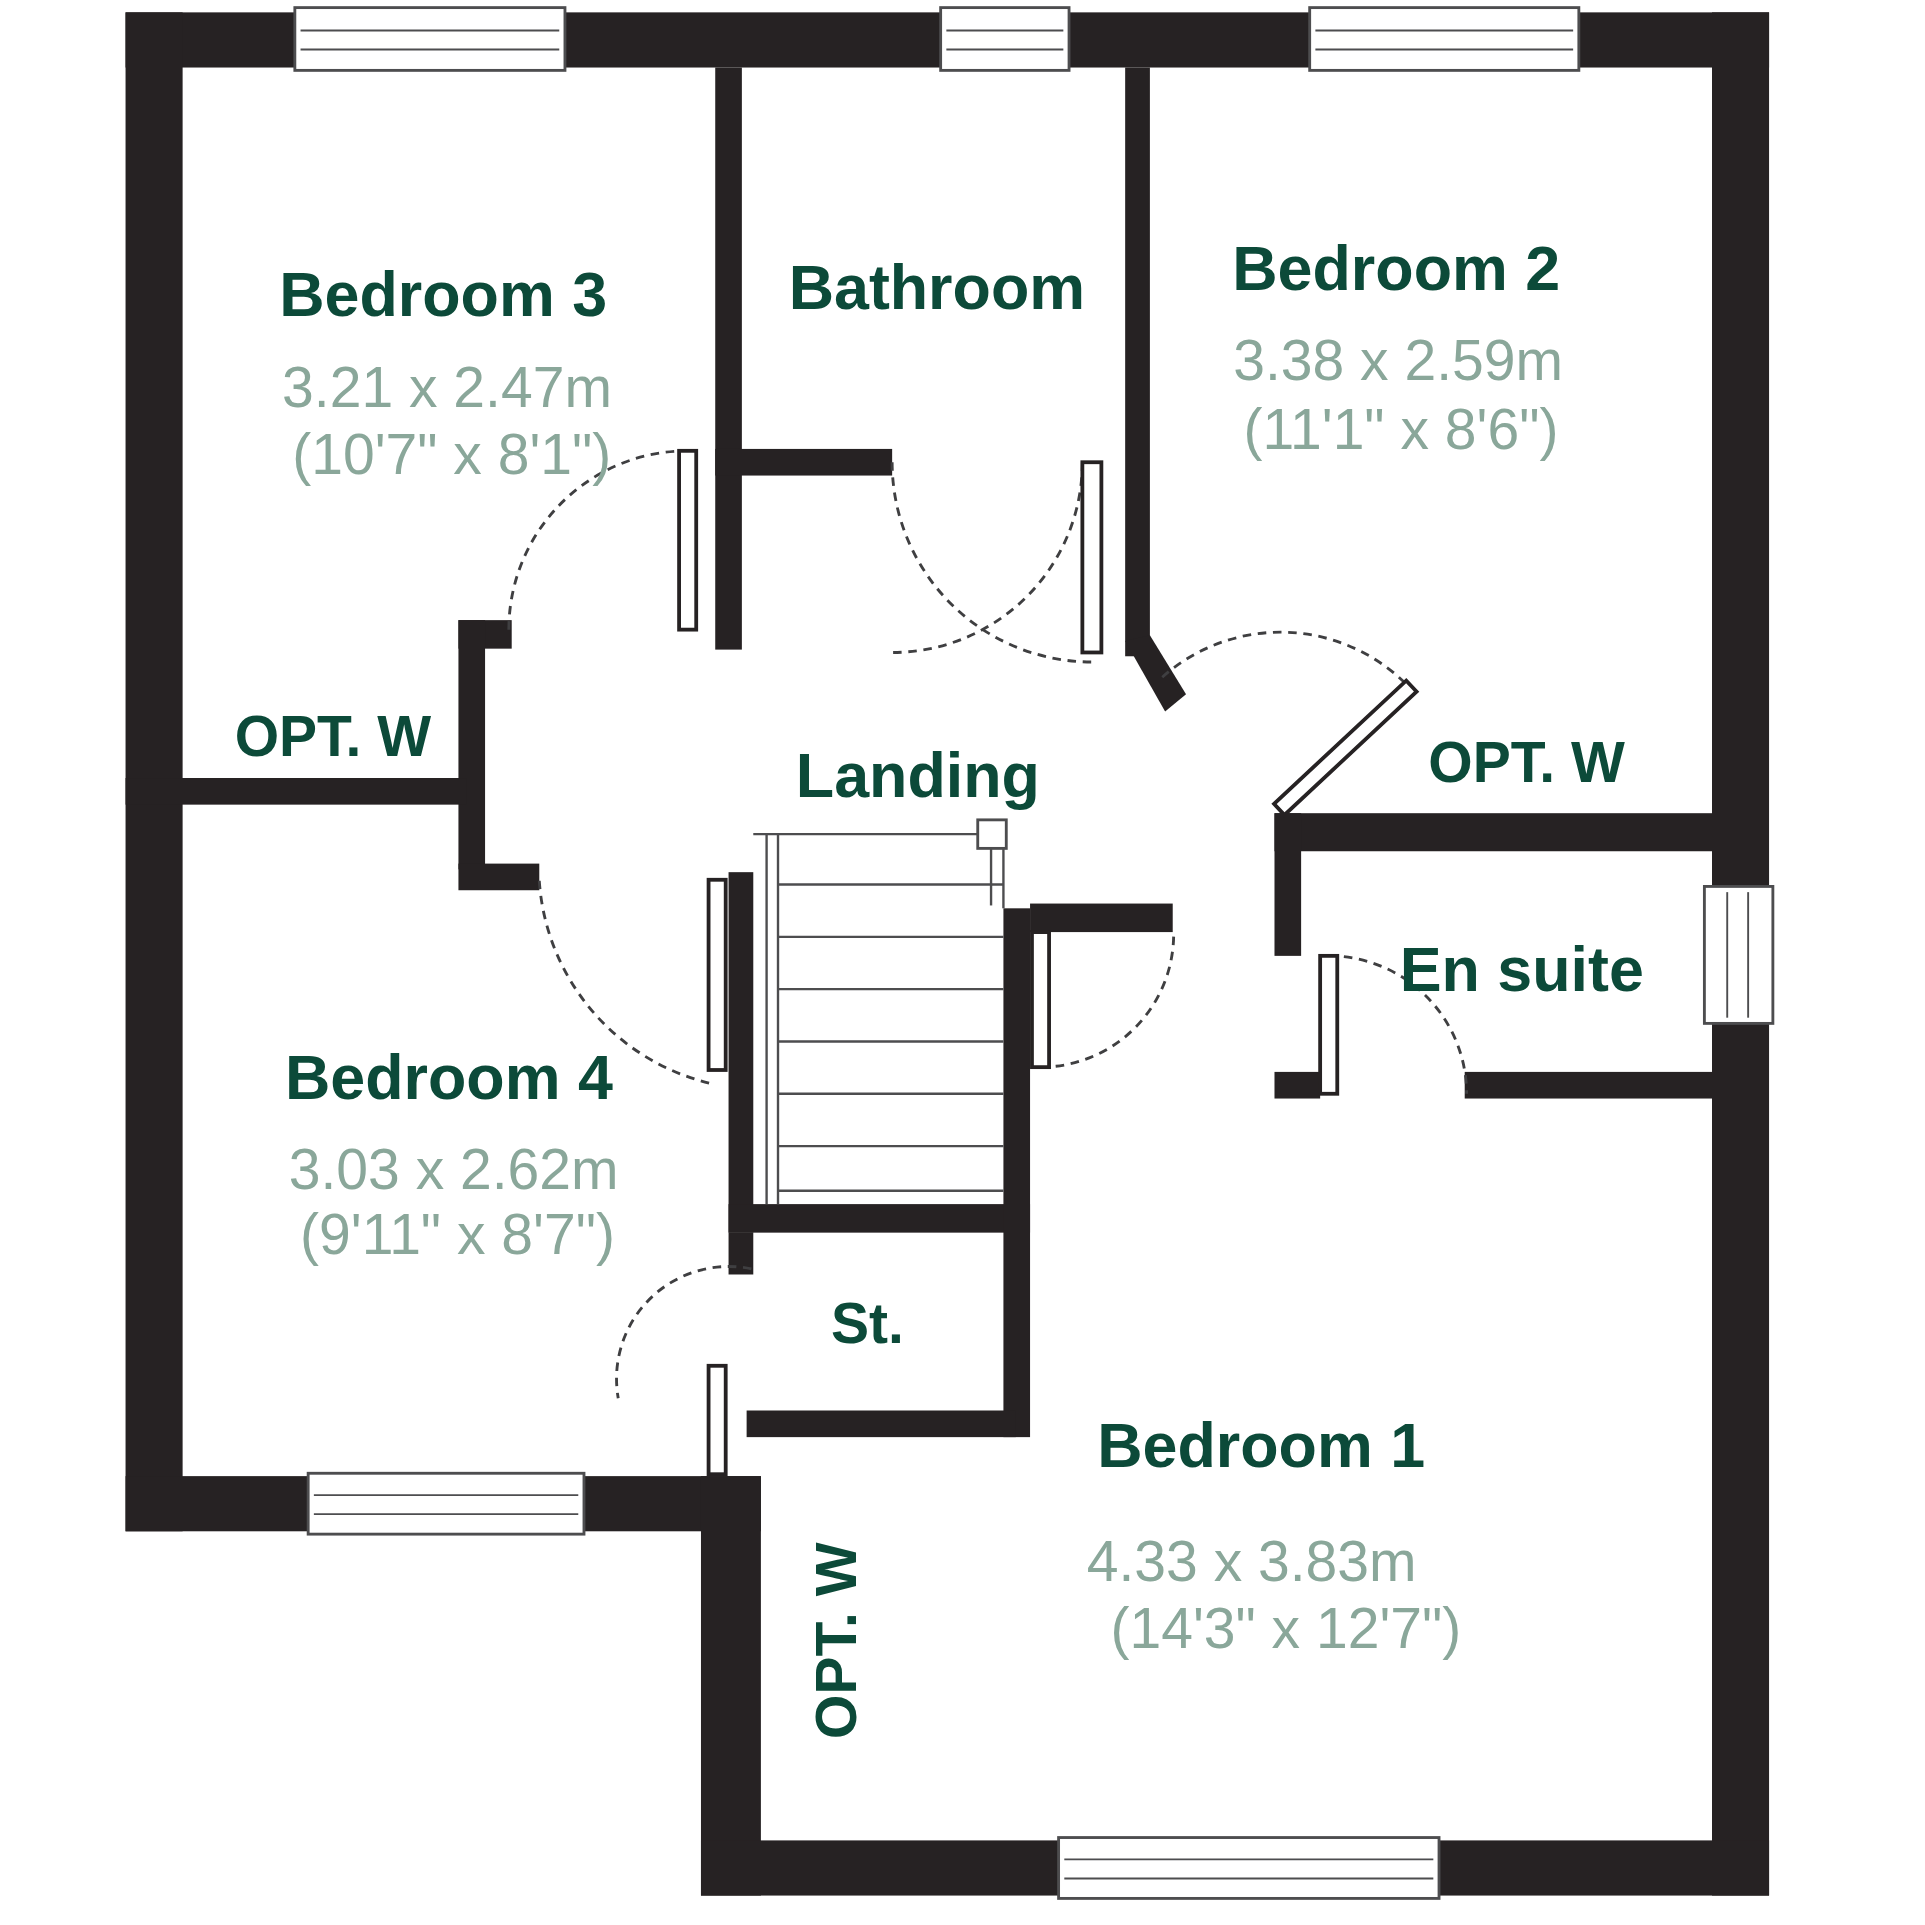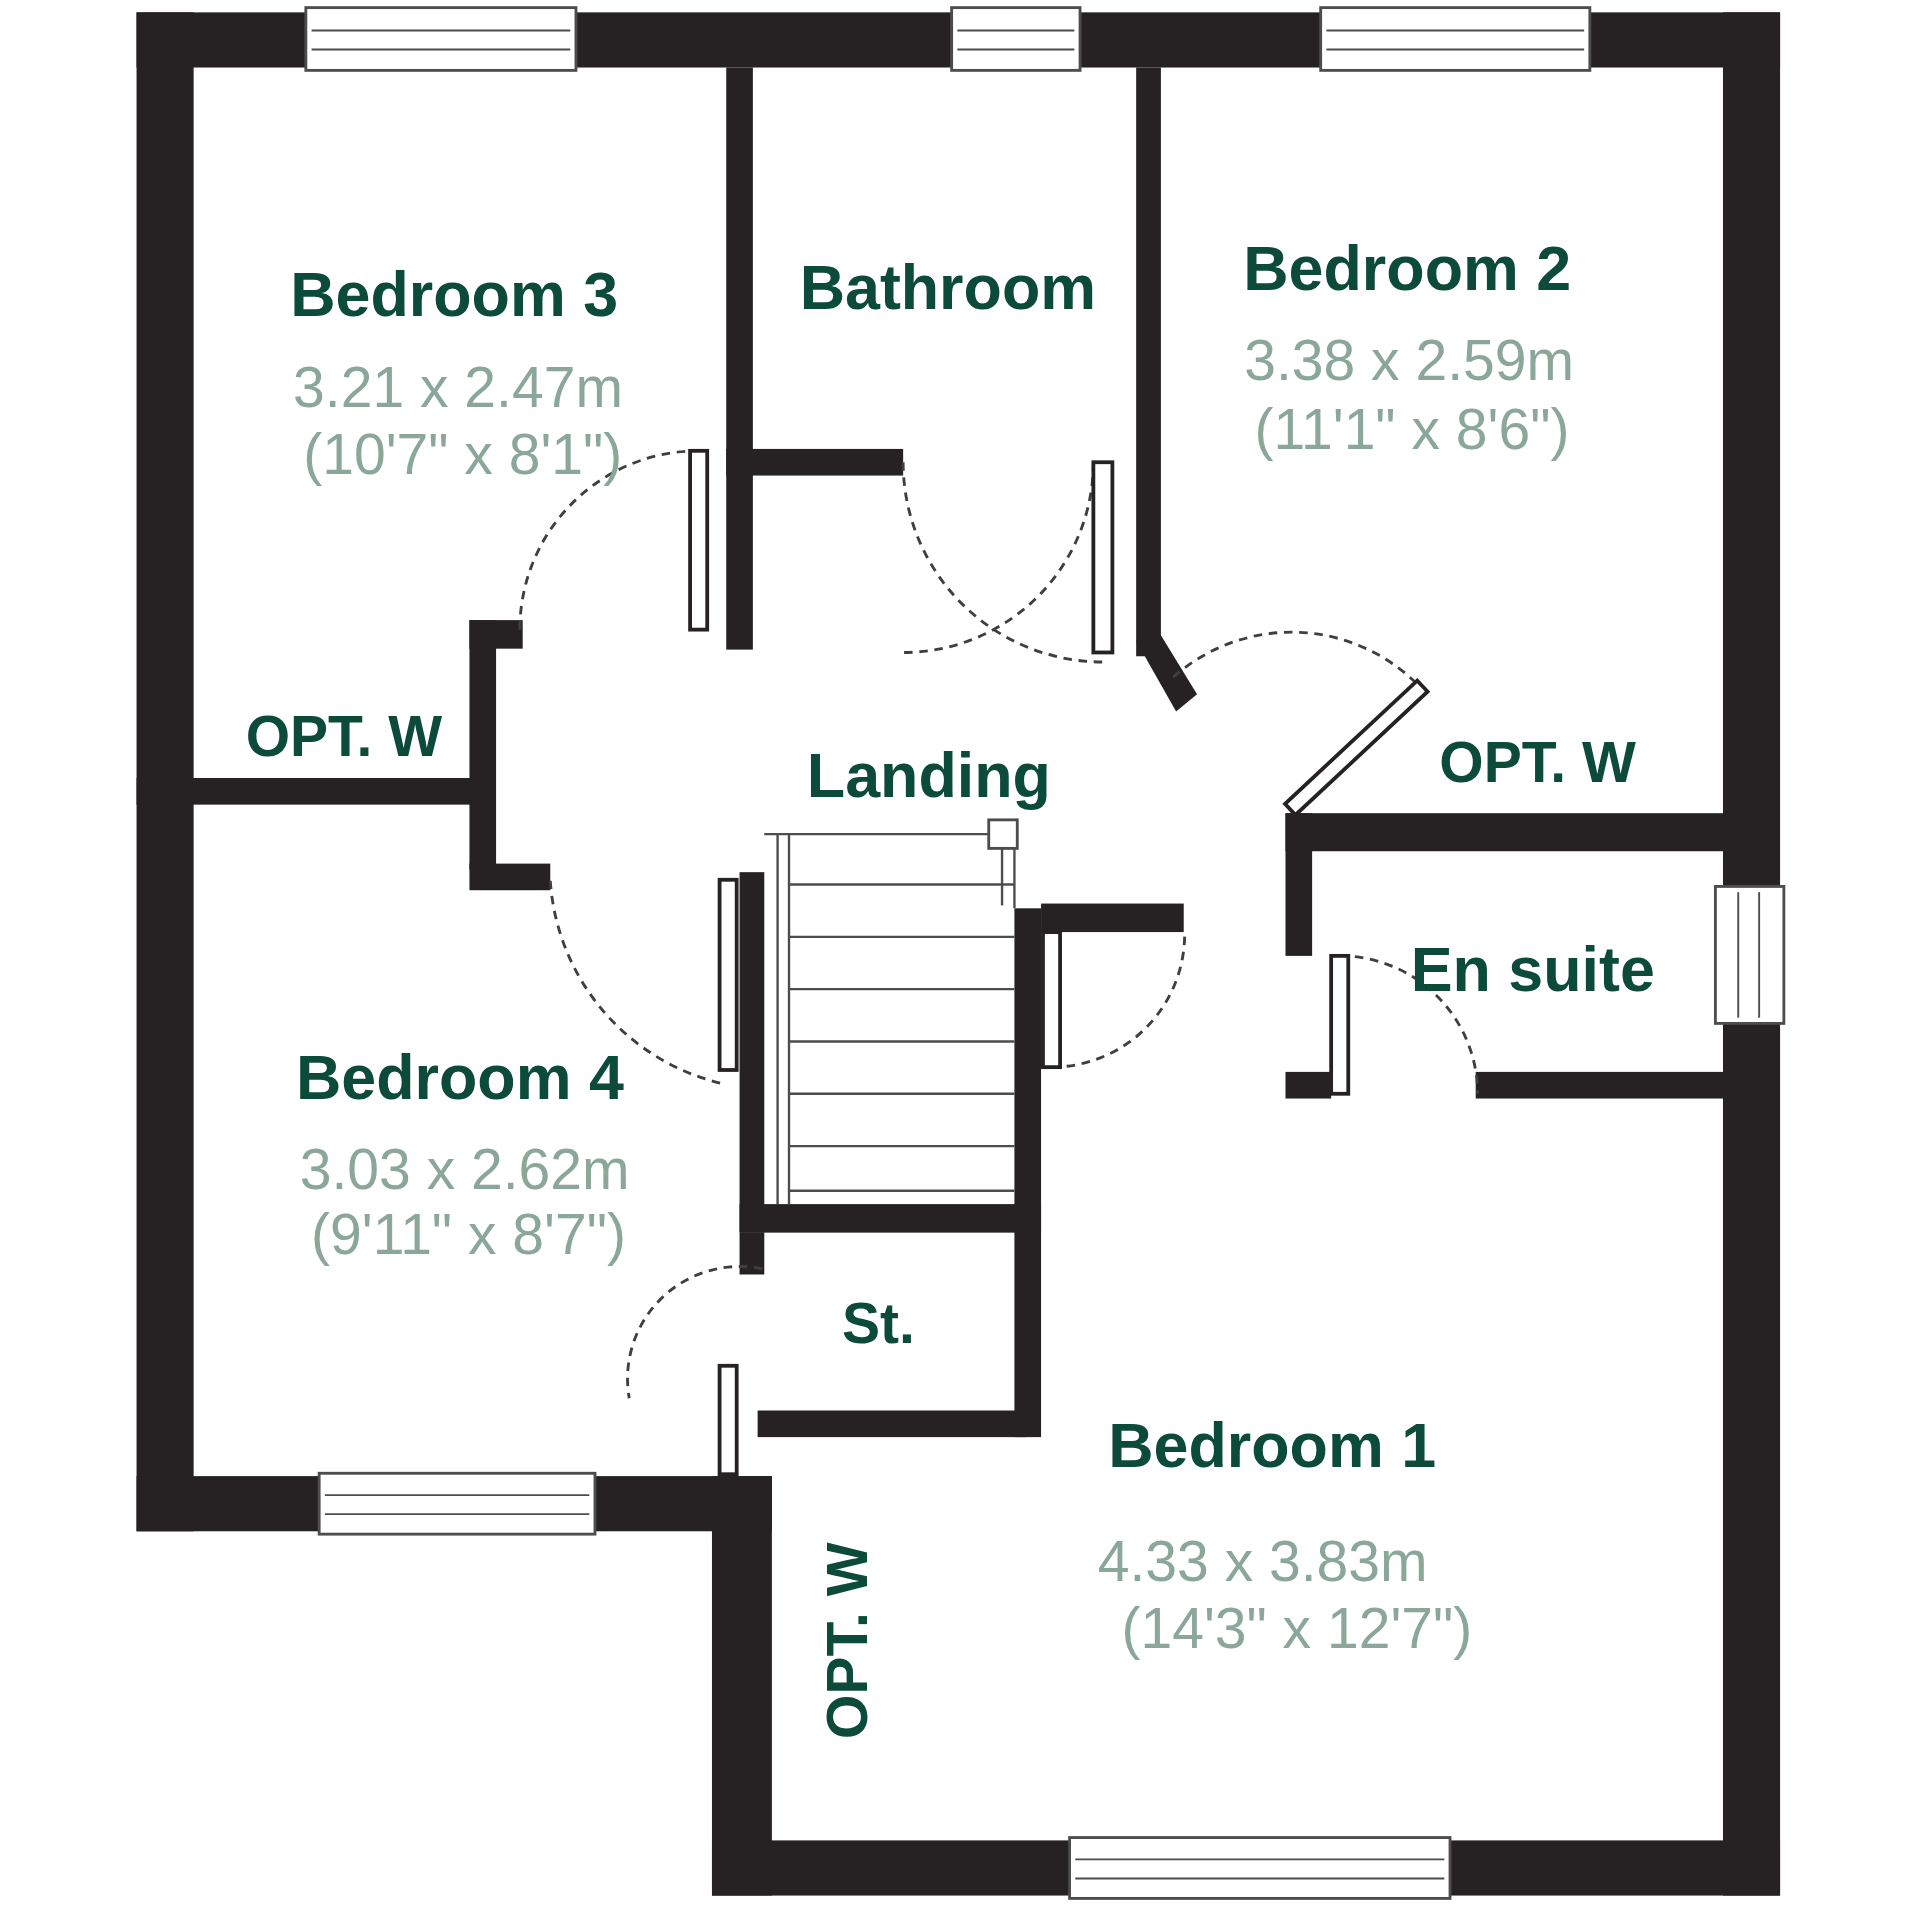--- a/index.html
+++ b/index.html
@@ -1,17 +1,17 @@
 <!DOCTYPE html>
 <html style="--wall: #262223; --room_name: #0c4a39; --dimensions: #8aa79a; --line: #4d4d4f;font-size:15px"><head>
 <meta charset="utf-8">
 <style>
   html,body{margin:0;padding:0;background:#ffffff;}
   body{width:1926px;height:1926px;font-family:"Liberation Sans",sans-serif;}
-  #plan-wrap{width:1692px;height:1926px;position:relative;margin-left:11px;}
+  #plan-wrap{width:1692px;height:1926px;position:relative;}
   svg{display:block;}
   .wall{fill:var(--wall,#262223);stroke:none;}
   .win{fill:#ffffff;stroke:var(--line,#4d4d4f);stroke-width:3;}
   .winline{stroke:var(--line,#4d4d4f);stroke-width:2;fill:none;}
   .leaf{fill:#ffffff;stroke:#262223;stroke-width:4;}
   .arc{fill:none;stroke:#3f3f41;stroke-width:3;stroke-dasharray:9 7;}
   .stair{stroke:var(--line,#4d4d4f);stroke-width:2.5;fill:none;}
   .newel{fill:#ffffff;stroke:var(--line,#4d4d4f);stroke-width:3;}
   .room-name{font-family:"Liberation Sans",sans-serif;font-weight:700;font-size:66px;
              fill:var(--room_name,#0c4a39);text-anchor:middle;}

